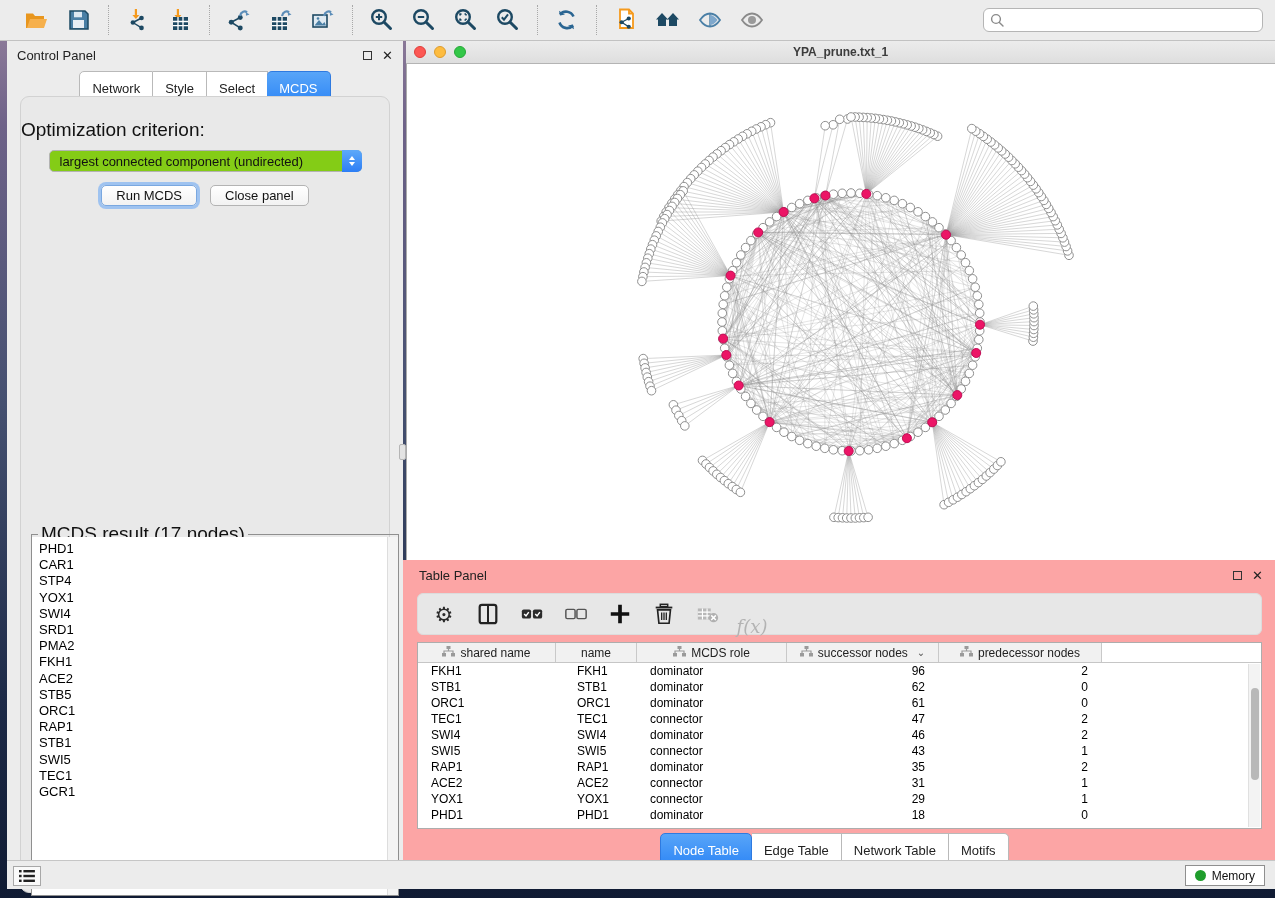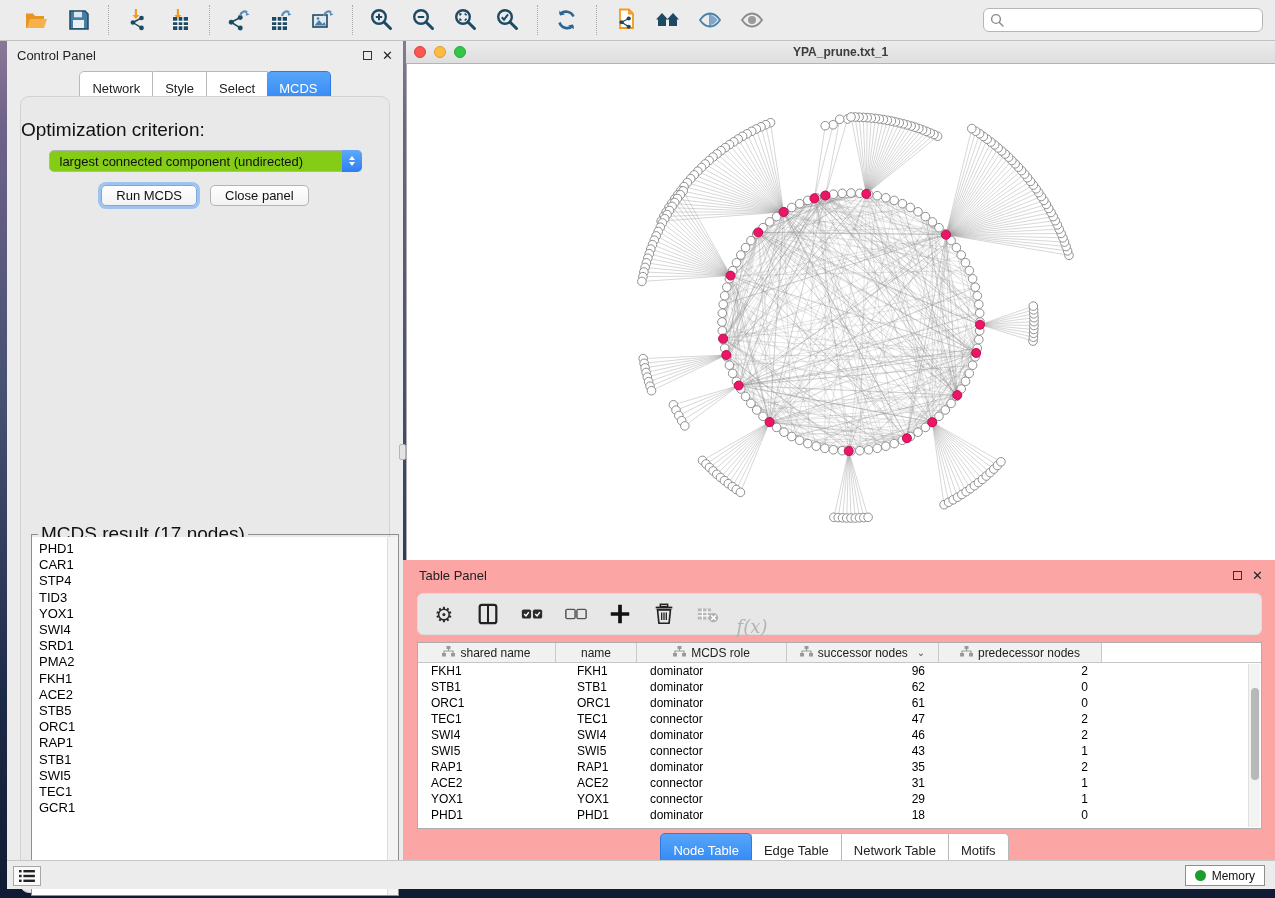--- a/index.html
+++ b/index.html
@@ -291,21 +291,20 @@
       <div class="btn">Close panel</div>
     </div>
     <div class="groupbox">
       <fieldset>
         <legend>MCDS result (17 nodes)</legend>
       </fieldset>
       <div class="mcds-list" id="mcds-list">
           <div class="mcds-item">PHD1</div>
           <div class="mcds-item">CAR1</div>
           <div class="mcds-item">STP4</div>
-          <div class="mcds-item">TID3</div>
           <div class="mcds-item">YOX1</div>
           <div class="mcds-item">SWI4</div>
           <div class="mcds-item">SRD1</div>
           <div class="mcds-item">PMA2</div>
           <div class="mcds-item">FKH1</div>
           <div class="mcds-item">ACE2</div>
           <div class="mcds-item">STB5</div>
           <div class="mcds-item">ORC1</div>
           <div class="mcds-item">RAP1</div>
           <div class="mcds-item">STB1</div>

